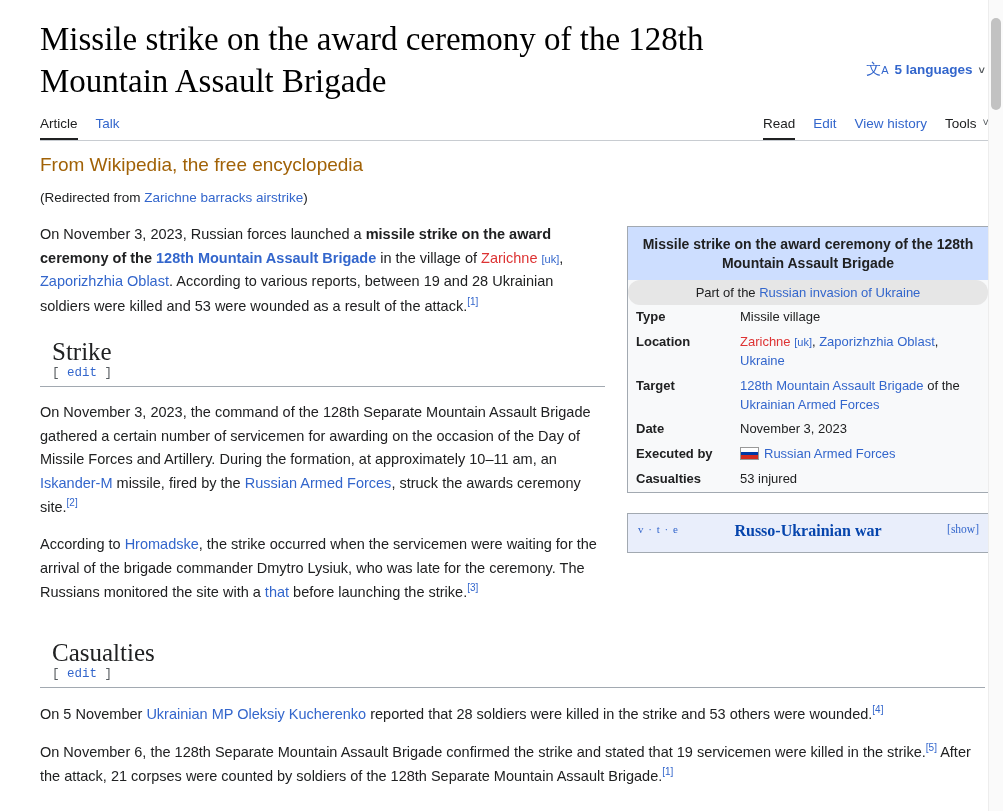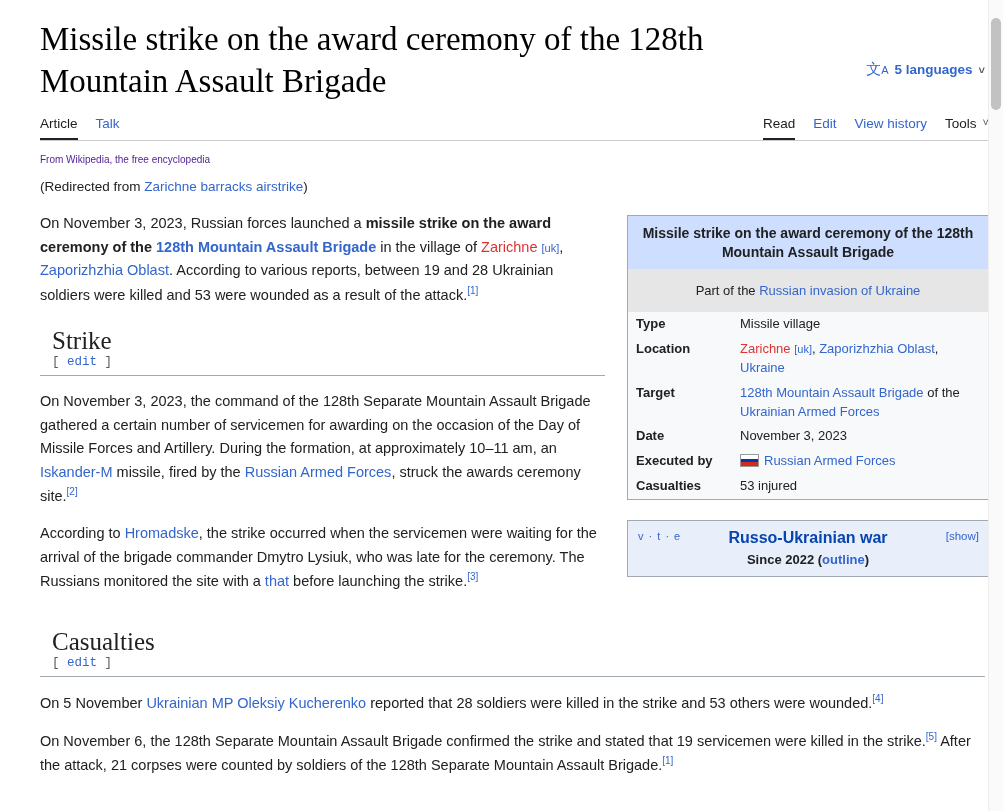--- a/index.html
+++ b/index.html
@@ -97,22 +97,22 @@
     display: flex;
     align-items: flex-start;
     gap: 6px;
     padding-bottom: 9px;
     font-size: 13.5px;
     color: #202122;
     cursor: pointer;
   }
   
   .subtitle {
-    font-size: 10px;
-    color: #4c1d95;
+    font-size: 19px;
+    color: #a16207;
     margin-top: 13px;
   }
   .redirect-note {
     font-size: 13.5px;
     color: #202122;
     margin-top: 14px;
   }
   .content-wrap {
     position: relative;
     margin-top: 18px;
@@ -130,22 +130,23 @@
     background: #cddeff;
     text-align: center;
     font-weight: bold;
     padding: 8px 10px 7px;
     line-height: 1.35;
     font-size: 14px;
   }
   .infobox-sub {
     background: #e6e6e6;
     text-align: center;
-    padding: 14px 8px;
+    padding: 5px 8px;
     font-size: 13px;
+    border-radius: 12px;
   }
   .ibrow {
     display: flex;
     padding: 3px 8px;
     line-height: 1.45;
   }
   .ibrow .lbl {
     font-weight: bold;
     width: 104px;
     flex: 0 0 104px;
@@ -178,20 +179,21 @@
   .navbox {
     float: right;
     clear: right;
     width: 362px;
     border: 1px solid #a2a9b1;
     background: #e9eefb;
     box-sizing: border-box;
     margin: 10px 0 10px 22px;
     padding: 7px 8px 9px;
     position: relative;
+    font-family: Liberation Serif, serif;
   }
   .navbox-vte {
     position: absolute;
     left: 10px;
     top: 9px;
     font-size: 11px;
     color: #3366cc;
     letter-spacing: 1px;
   }
   .navbox-show {
@@ -351,23 +353,20 @@
         <div class="val">
           <div>53 injured</div>
         </div>
       </div>
     </div>
 
     <div class="navbox">
       <div class="navbox-vte">v · t · e</div>
       <div class="navbox-show">[show]</div>
       <div class="navbox-title">Russo-Ukrainian war</div>
-      <div class="navbox-sub">
-        <span>Since 2022 (</span><a class="link">outline</a><span>)</span>
-      </div>
     </div>
 
     <p class="body-text">
       <span>On November 3, 2023, Russian forces launched a </span><span class="bold">missile strike on the award ceremony of the </span><a class="link bold">128th Mountain Assault Brigade</a><span> in the village of </span><a class="link link-red">Zarichne</a> <a class="link small-link">[uk]</a><span>, </span><a class="link">Zaporizhzhia Oblast</a><span>. According to various reports, between 19 and 28 Ukrainian soldiers were killed and 53 were wounded as a result of the attack.</span><span class="sup">[1]</span>
     </p>
 
     <h2 class="section">
       <span>Strike</span>
       <span class="edit-link"><span class="edit-bracket">[&nbsp;</span><span>edit</span><span class="edit-bracket">&nbsp;]</span></span>
     </h2>

